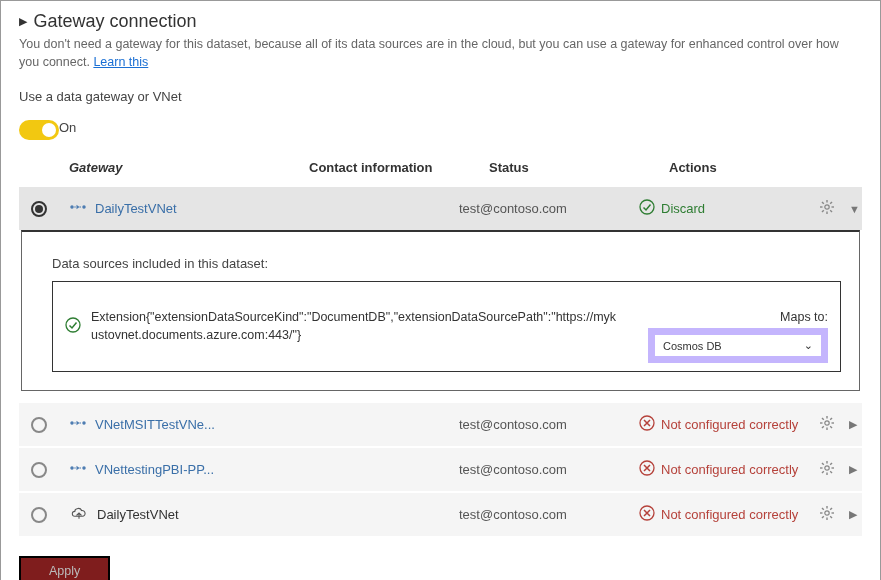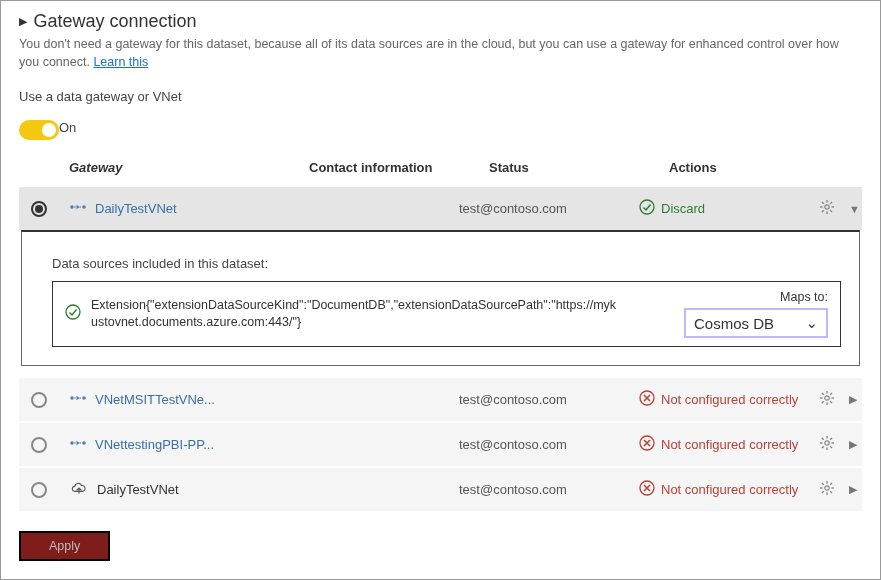--- a/index.html
+++ b/index.html
@@ -101,26 +101,26 @@
       gap: 10px;
     }
     .ds-text {
       flex: 1;
       font-size: 12.5px;
       color: #333;
       line-height: 1.4;
       word-break: break-all;
     }
     .maps-col { display: flex; flex-direction: column; align-items: flex-end; gap: 4px; min-width: 200px; }
-    .maps-label { font-size: 12.5px; color: #333; }
+    .maps-label { font-size: 12.5px; color: #333; margin-top: 20px; }
     .dropdown {
-      border: 2px solid #c4b5fd;
+      border: 7px solid #c4b5fd;
       padding: 4px 8px;
-      font-size: 15px;
-      width: 144px;
+      font-size: 11px;
+      width: 180px;
       display: flex; justify-content: space-between; align-items: center;
       background: #fff;
       cursor: pointer;
     }
 
     .btn-row { display: flex; gap: 8px; margin-top: 20px; }
     .btn {
       border: 2px solid #000000;
       background: #7f1d1d;
       color: #bbb;

